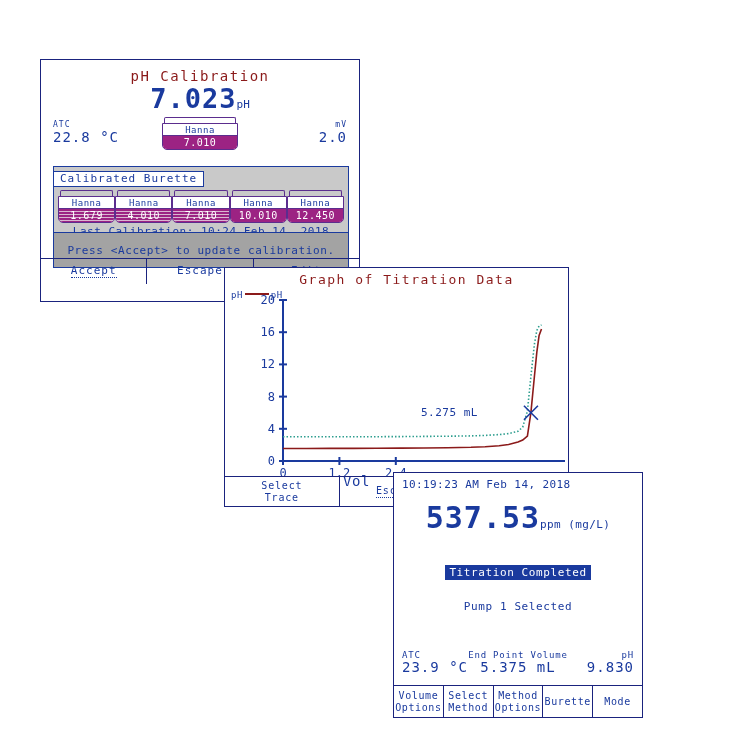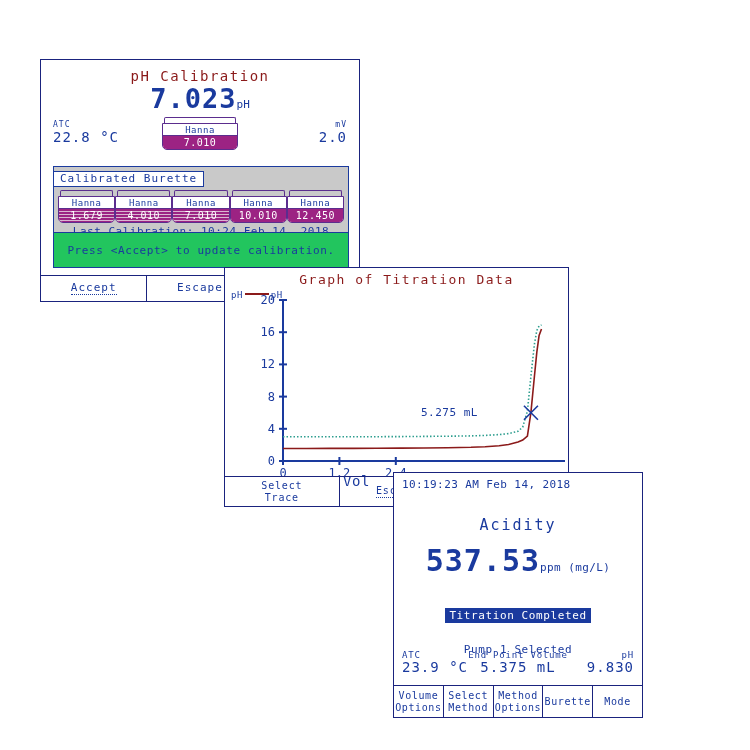--- a/index.html
+++ b/index.html
@@ -156,34 +156,34 @@
     letter-spacing: 0.5px;
     text-align: center;
     padding: 2px 0 1px 0;
   }
   .msg-panel {
     position: absolute;
     left: 12px;
     top: 172px;
     width: 296px;
     height: 36px;
-    background: #22c55e;
+    background: #a3a3a3;
     border: 1px solid #1a3a9e;
     box-sizing: border-box;
     color: #1a3a9e;
     font-size: 11px;
     letter-spacing: 0.6px;
     display: flex;
     align-items: center;
     justify-content: center;
   }
   .softkeys {
     position: absolute;
     left: 0;
-    bottom: 0;
+    bottom: 17px;
     width: 100%;
     height: 26px;
     display: flex;
     border-top: 1px solid #1a237e;
     box-sizing: border-box;
   }
   .softkey {
     flex: 1 1 0;
     border-right: 1px solid #1a237e;
     color: #1a3a9e;
@@ -486,21 +486,20 @@
       <span>Save</span>
       <span>Bitmap</span>
     </div>
   </div>
 </div>
 
 <div class="screen" id="win-result">
 
   <div class="res-time">10:19:23 AM Feb 14, 2018</div>
 
-  <div class="res-param">Acidity</div>
 
   <div class="res-value">
     <span>537.53</span><span class="unit">ppm (mg/L)</span>
   </div>
 
   <div class="res-status-wrap">
     <span class="res-status">Titration Completed</span>
   </div>
 
   <div class="res-pump">Pump 1 Selected</div>

